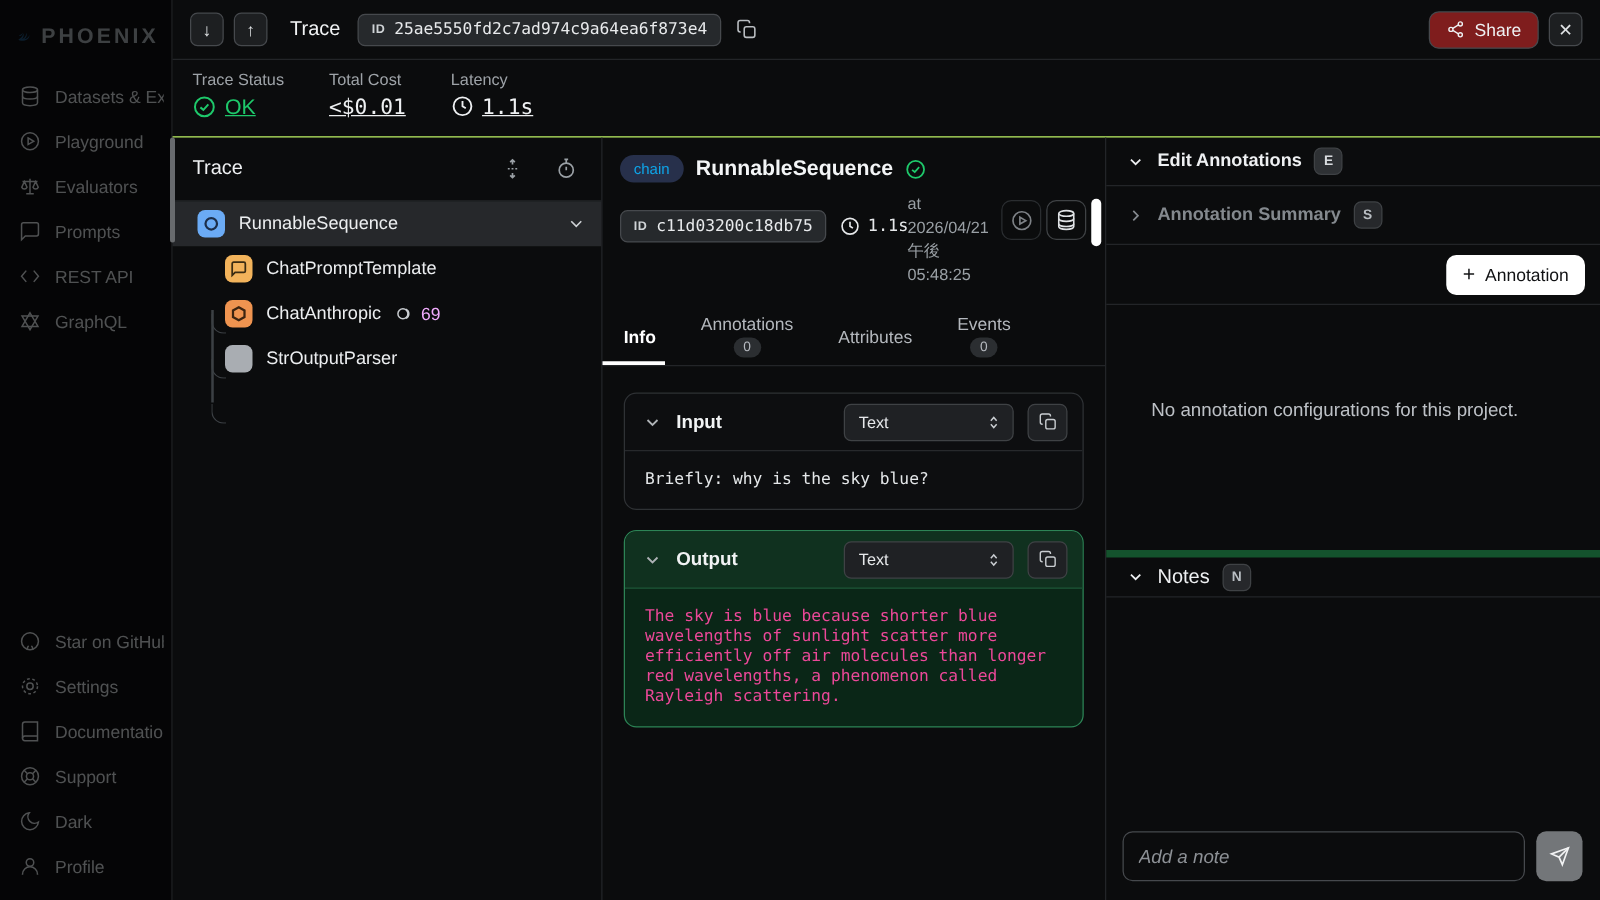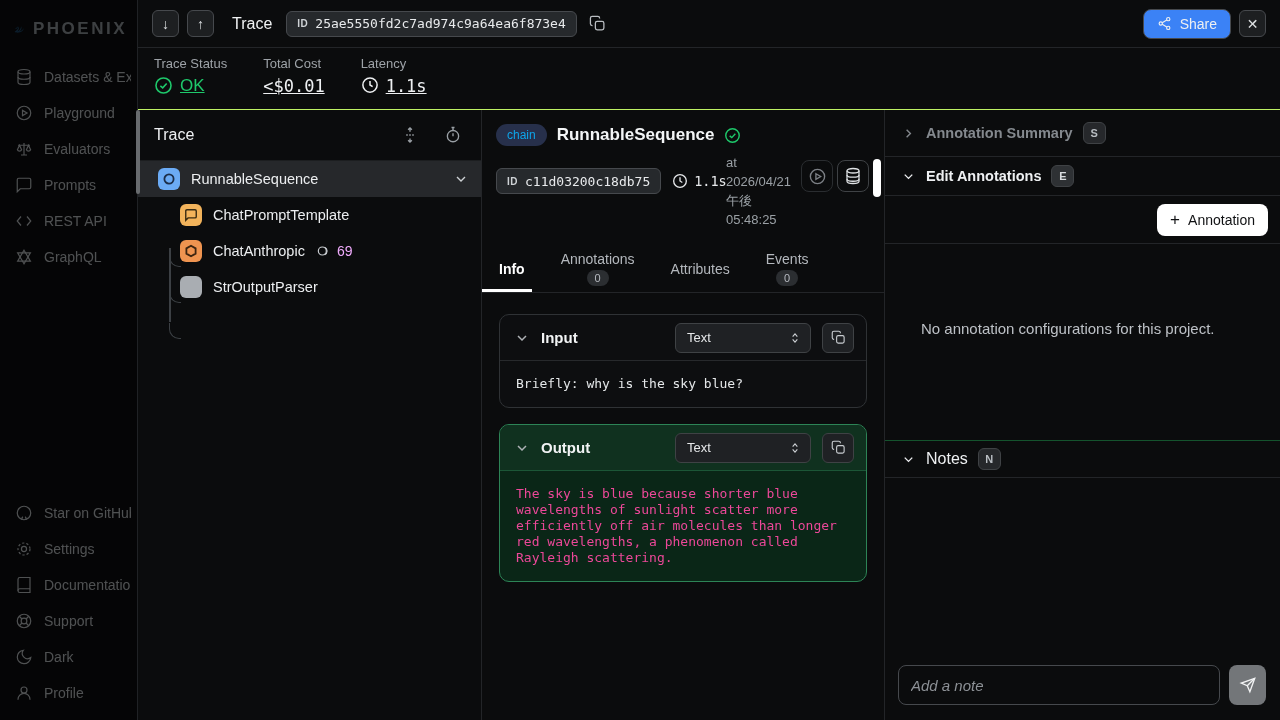--- a/index.html
+++ b/index.html
@@ -34,21 +34,21 @@
     font-size:14px; cursor:pointer; }
   .topbar-title { font-size:16px; color:#f1f3f4; margin:0 6px 0 10px; }
   .id-badge { display:inline-flex; align-items:center; gap:7px; height:26px; padding:0 10px;
     background:#26292c; border:1px solid #46494d; border-radius:6px; }
   .id-badge .id-label { font-size:10px; font-weight:700; color:#cfd3d6; letter-spacing:0.5px; }
   .id-badge .id-value { font-family:"DejaVu Sans Mono", monospace; font-size:13px; color:#e8eaec; }
   .icon-btn { background:none; border:none; color:#b9bdc1; display:flex; align-items:center;
     justify-content:center; cursor:pointer; padding:4px; }
   .topbar-spacer { flex:1; }
   .share-btn { display:flex; align-items:center; gap:8px; height:30px; padding:0 13px;
-    background:#3b82f6; border:1px solid #46494d; border-radius:8px; color:#eef0f2; font-size:14px; cursor:pointer; }
+    background:#7f1d1d; border:1px solid #46494d; border-radius:8px; color:#eef0f2; font-size:14px; cursor:pointer; }
 
   .stats { height:62px; flex:none; display:flex; gap:36px; padding:8px 16px 0 16px;
     border-bottom:1px solid #bef264; }
   .stat .stat-label { font-size:13px; color:#9ea3a8; margin-bottom:5px; }
   .stat-value { display:flex; align-items:flex-start; gap:7px; font-size:17px; color:#eef0f2;
     font-family:"DejaVu Sans Mono", monospace;text-decoration:underline; }
   .stat-value.ok { color:#1ec96b; font-family:"Liberation Sans", sans-serif; font-weight:500; }
 
   .columns { flex:1; display:flex; min-height:0; }
 
@@ -134,21 +134,21 @@
     display:inline-flex; align-items:center; justify-content:center; }
   .anno-row.edit .key-badge { background:#2e3134; color:#d9dcdf; }
   .add-row { height:48px; display:flex; align-items:center; justify-content:flex-end;
     padding:0 12px; border-bottom:1px solid #232528; }
   .add-anno-btn { height:32px; display:flex; align-items:center; gap:8px; padding:0 13px;
     background:#ffffff; border:none; border-radius:8px; color:#101113; font-size:14px;
     font-weight:500; cursor:pointer; }
   .empty-msg { margin:73px 40px 0 36px; font-size:15px; line-height:1.55; color:#bdc1c6; max-width:300px; }
   .notes-block { position:absolute; left:0; right:0; top:330px; bottom:0; display:flex; flex-direction:column; }
   .notes-header { height:38px; flex:none; display:flex; align-items:center; gap:10px; padding:0 16px;
-    border-top:1px solid #14532d; border-bottom:1px solid #232528; color:#eef0f2; }
+    border-top:6px solid #14532d; border-bottom:1px solid #232528; color:#eef0f2; }
   .notes-body { flex:1; }
   .note-composer { flex:none; display:flex; align-items:center; gap:9px; margin:0 14px 15px 13px; }
   .note-input { flex:1; height:40px; background:transparent; border:1px solid #46494d;
     border-radius:8px; padding:0 12px; color:#e8eaec; font-size:15px;
     font-family:"Liberation Sans", sans-serif; outline:none; }
   .note-input::placeholder { color:#8d9196; font-style:italic; }
   .send-btn { width:37px; height:40px; flex:none; background:#737679; border:none; border-radius:8px;
     color:#f2f3f4; display:flex; align-items:center; justify-content:center; cursor:pointer; }
 
   svg { display:block; }
@@ -492,33 +492,33 @@
                     <path d="M5 15H4.5A2.5 2.5 0 0 1 2 12.5v-8A2.5 2.5 0 0 1 4.5 2h8A2.5 2.5 0 0 1 15 4.5V5"></path>
                   </svg>
               </button>
             </div>
             <div class="io-body">The sky is blue because shorter blue wavelengths of sunlight scatter more efficiently off air molecules than longer red wavelengths, a phenomenon called Rayleigh scattering.</div>
           </div>
         </div>
       </section>
 
       <section class="anno-panel">
+        <div class="anno-row edit">
+          <svg width="15" height="15" viewBox="0 0 24 24" fill="none" stroke="currentColor" stroke-width="2.2">
+              <polyline points="6 9 12 15 18 9"></polyline>
+            </svg>
+          <span class="row-label">Edit Annotations</span>
+          <span class="key-badge">E</span>
+        </div>
         <div class="anno-row summary">
           <svg width="15" height="15" viewBox="0 0 24 24" fill="none" stroke="currentColor" stroke-width="2.2">
               <polyline points="9 6 15 12 9 18"></polyline>
             </svg>
           <span class="row-label">Annotation Summary</span>
           <span class="key-badge">S</span>
-        </div>
-        <div class="anno-row edit">
-          <svg width="15" height="15" viewBox="0 0 24 24" fill="none" stroke="currentColor" stroke-width="2.2">
-              <polyline points="6 9 12 15 18 9"></polyline>
-            </svg>
-          <span class="row-label">Edit Annotations</span>
-          <span class="key-badge">E</span>
         </div>
         <div class="add-row">
           <button class="add-anno-btn">
             <span style="font-size:17px; line-height:1;">+</span>
             <span>Annotation</span>
           </button>
         </div>
         <div class="empty-msg">No annotation configurations for this project.</div>
 
         <div class="notes-block">

